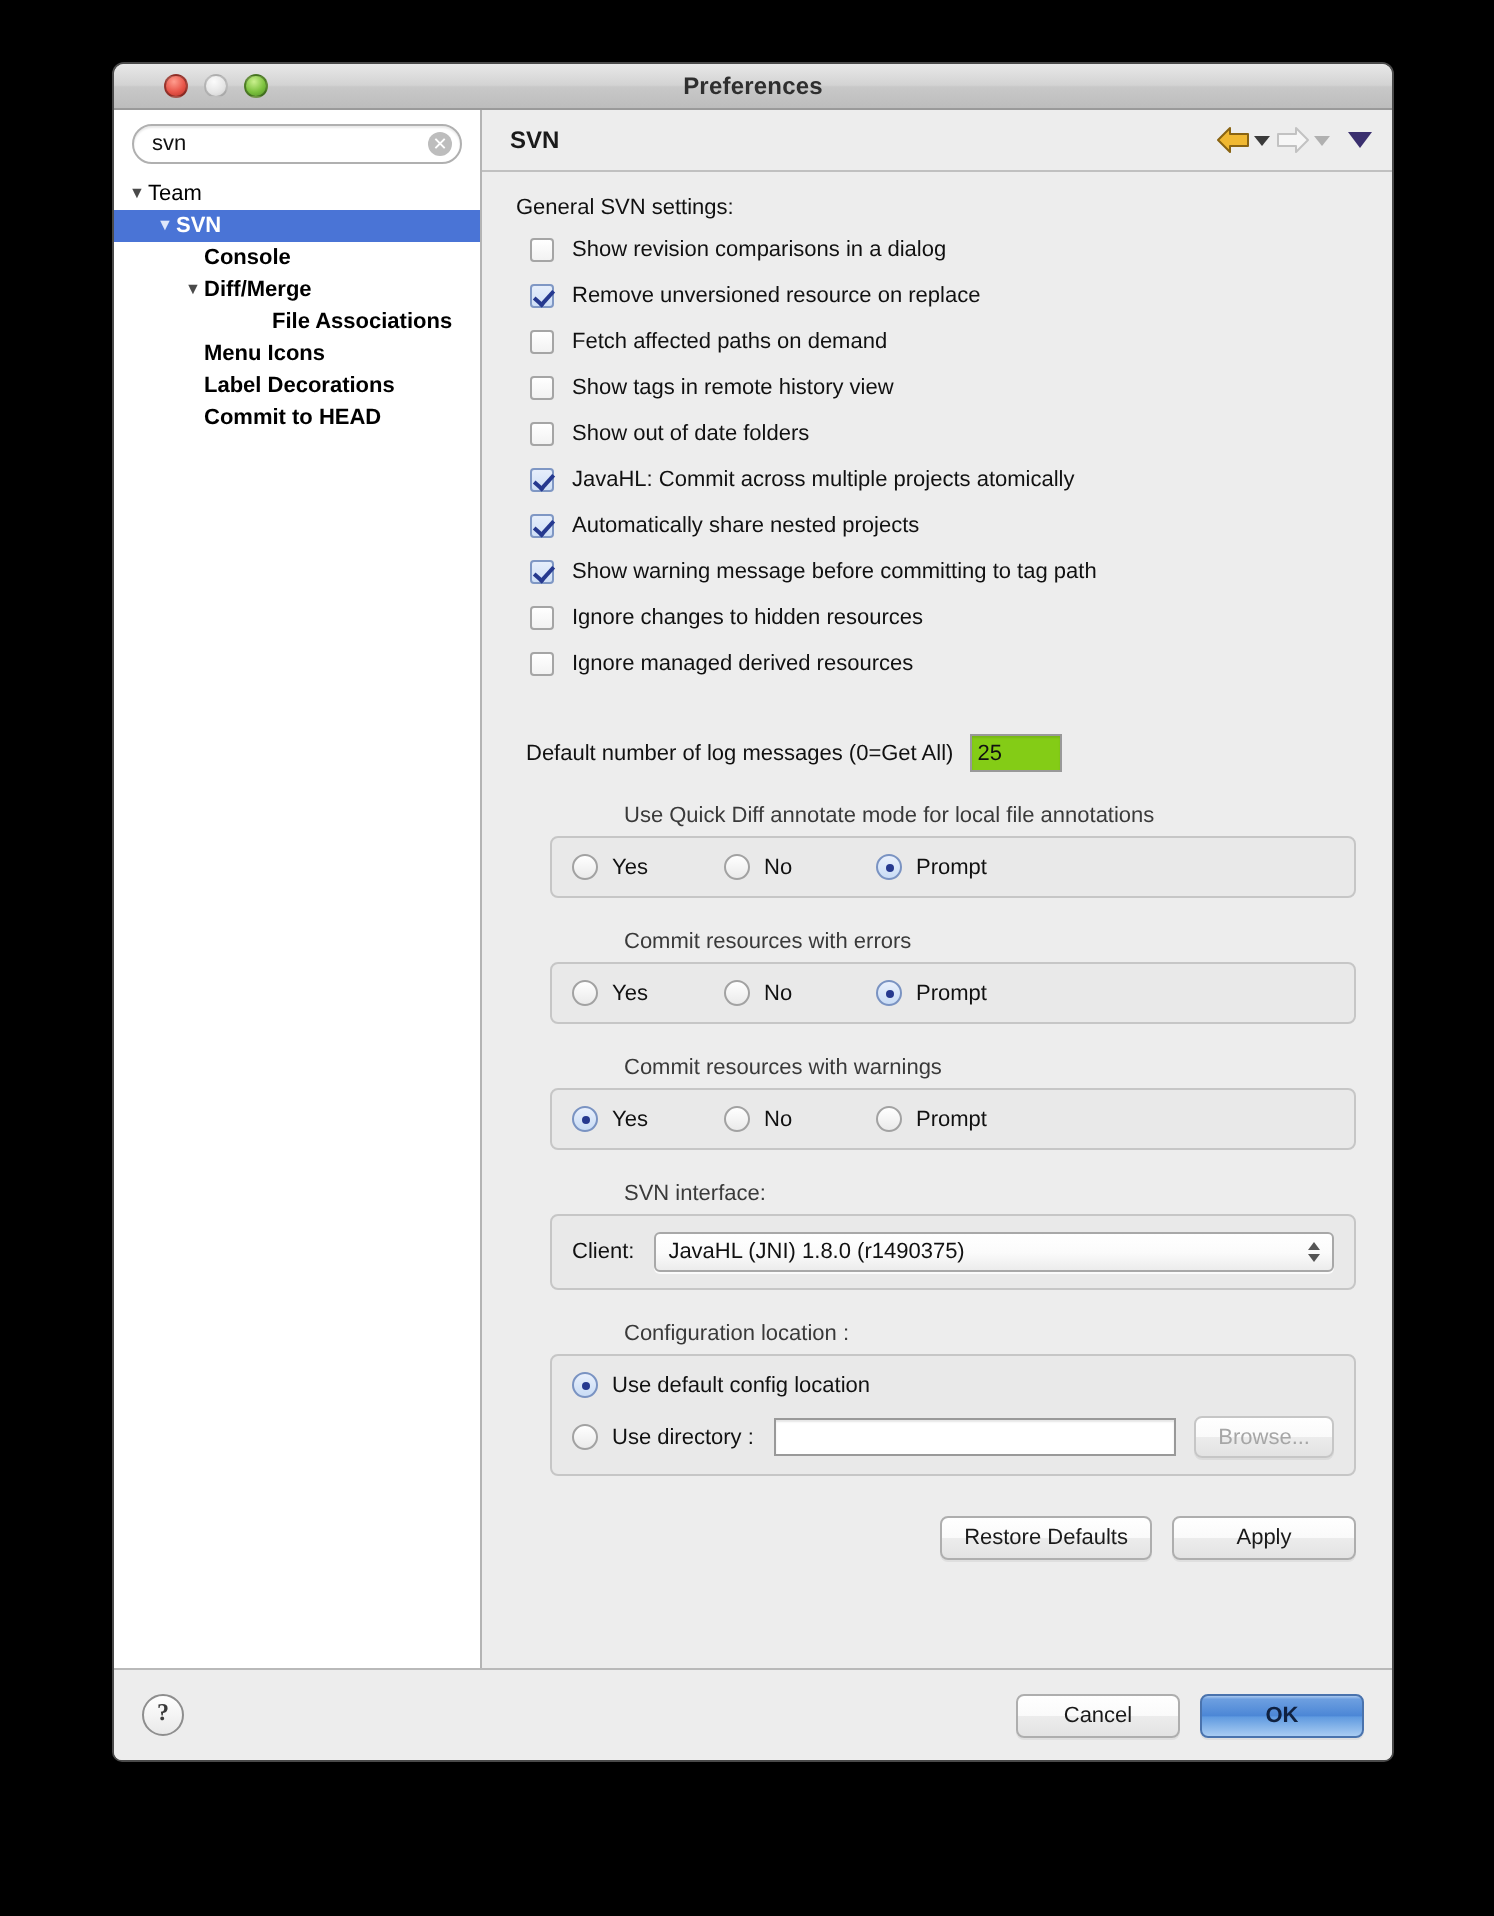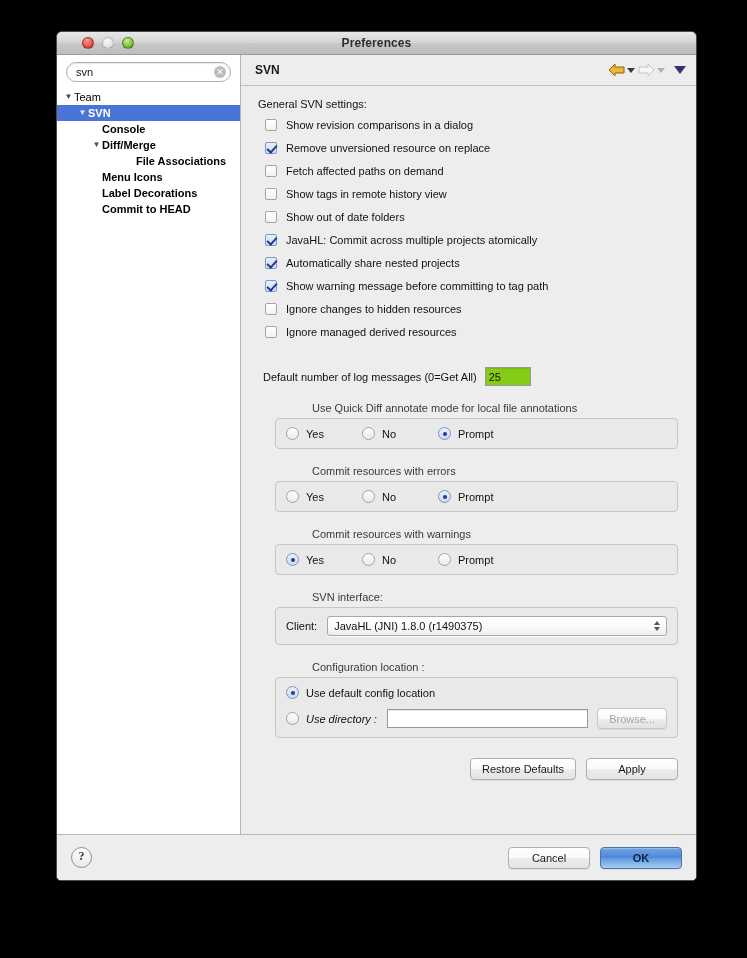--- a/index.html
+++ b/index.html
@@ -627,21 +627,21 @@
 
         <div class="group">
           <div class="group-title">Configuration location :</div>
           <div class="group-box">
             <div class="cfg-row">
               <span class="radio on"></span>
               <span class="radio-label">Use default config location</span>
             </div>
             <div class="cfg-row second">
               <span class="radio"></span>
-              <span class="radio-label" style="margin-right:10px;font-style:italic;">Use directory :</span>
+              <span class="radio-label" style="margin-right:10px;">Use directory :</span>
               <input class="text-input" type="text" value="" style="">
               <button class="btn disabled" style="margin-left:9px;">Browse...</button>
             </div>
           </div>
         </div>
 
         <div id="action-row">
           <button class="btn">Restore Defaults</button>
           <button class="btn">Apply</button>
         </div>

